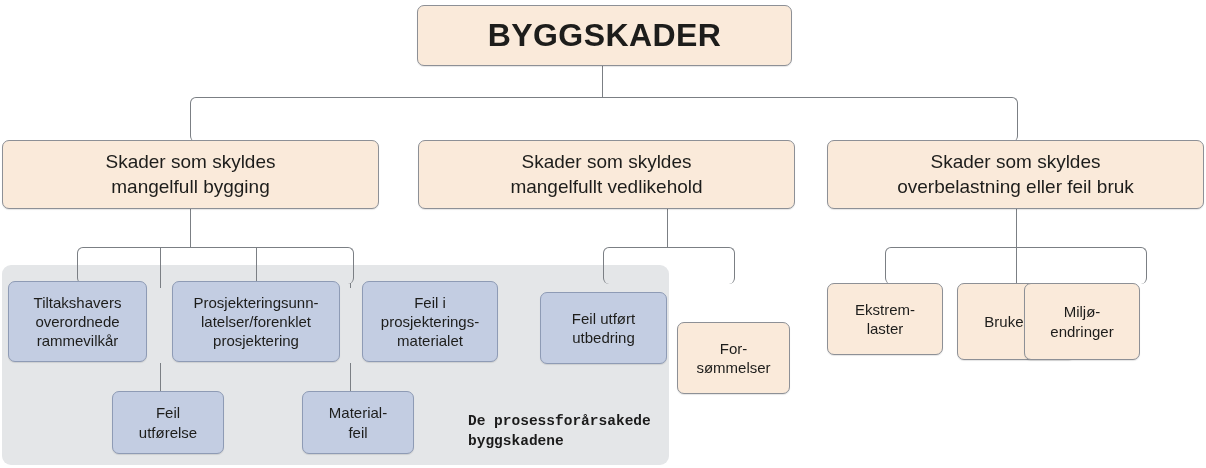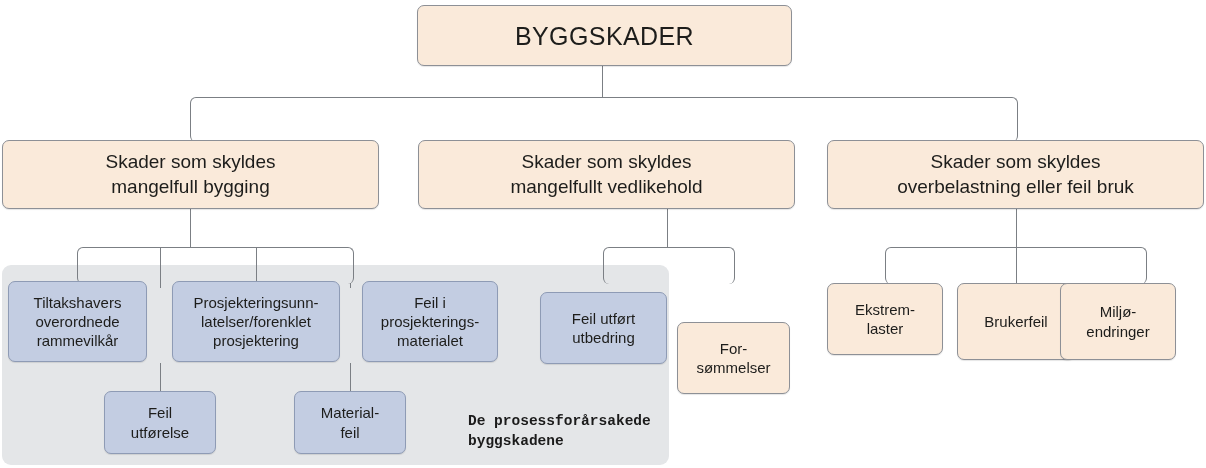--- a/index.html
+++ b/index.html
@@ -38,27 +38,27 @@
     text-align:center;
     line-height:1.28;
     color:#1d1d1b;
     white-space:pre-line;
     box-shadow:0 1px 1px rgba(0,0,0,.10);
   }
   .cream{background:#faeada;}
   .blue{background:#c3cde2;border-color:#8e9bb5;}
 
   .root{
-    font-size:25px;
-    font-weight:normal;
+    font-size:32px;
+    font-weight:bold;
     letter-spacing:.4px;
   }
   .lvl2{font-size:19px;}
   .lvl3{font-size:15px;}
-  .lvl4{font-size:15px;}
+  .lvl4{font-size:15px;margin-left:8px;}
 </style>
 </head>
 <body>
 
 <div id="canvas">
 
   <div class="panel" style="left:2px;top:265px;width:667px;height:200px;"></div>
   <div class="panel-label" style="left:468px;top:412px;width:200px;font-family:Liberation Mono, monospace;">De prosessforårsakede
 byggskadene</div>
 
@@ -100,21 +100,21 @@
   <div class="node blue lvl3" style="left:362px;top:281px;width:136px;height:81px;">Feil i
 prosjekterings-
 materialet</div>
   <div class="node blue lvl3" style="left:540px;top:286px;width:127px;height:72px;margin-top:6px;">Feil utført
 utbedring</div>
   <div class="node cream lvl3" style="left:677px;top:286px;width:113px;height:72px;margin-top:36px;">For-
 sømmelser</div>
   <div class="node cream lvl3" style="left:827px;top:283px;width:116px;height:72px;">Ekstrem-
 laster</div>
   <div class="node cream lvl3" style="left:957px;top:283px;width:118px;height:77px;">Brukerfeil</div>
-  <div class="node cream lvl3" style="left:1060px;top:283px;width:116px;height:77px;">Miljø-
+  <div class="node cream lvl3" style="left:1024px;top:283px;width:116px;height:77px;">Miljø-
 endringer</div>
 
   <div class="node blue lvl4" style="left:104px;top:391px;width:112px;height:63px;">Feil
 utførelse</div>
   <div class="node blue lvl4" style="left:294px;top:391px;width:112px;height:63px;">Material-
 feil</div>
 
 </div>
 
 </body></html>

